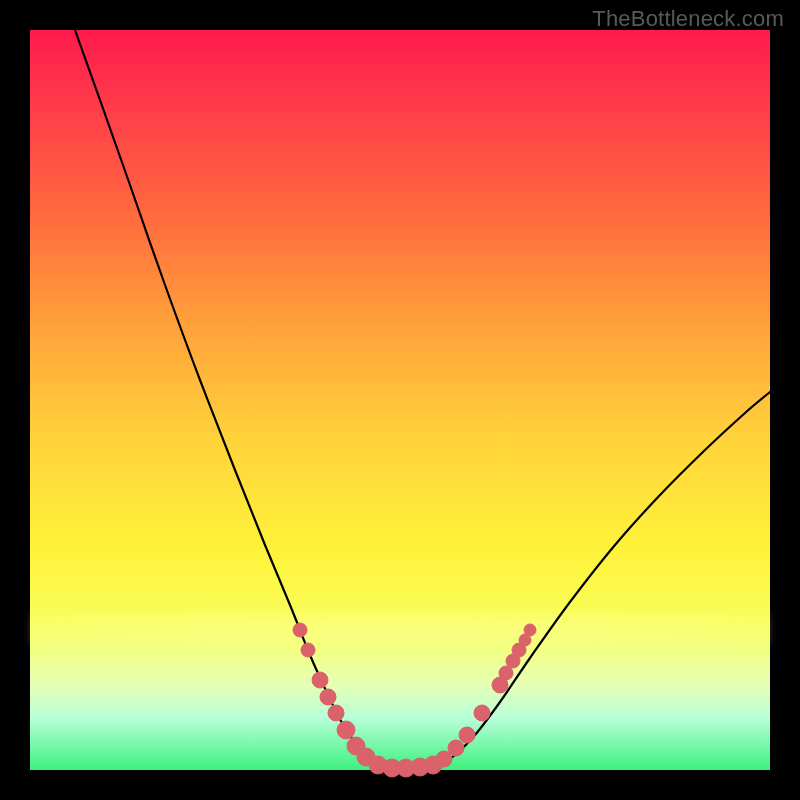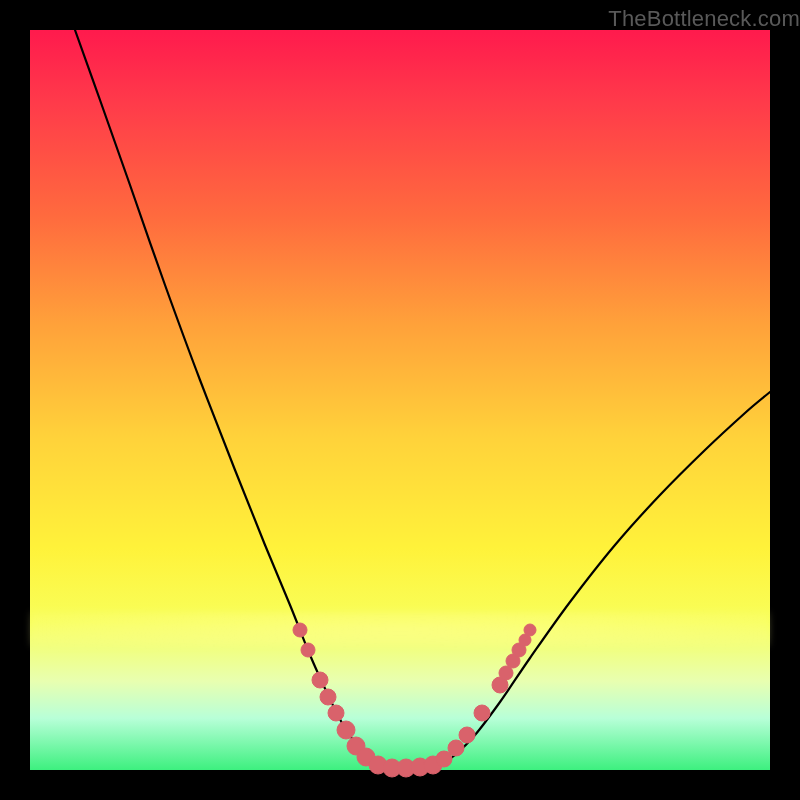--- a/index.html
+++ b/index.html
@@ -25,21 +25,21 @@
       #ffd23a 55%,
       #fff23a 70%,
       #f8ff5a 80%,
       #e8ffb0 88%,
       #b8ffd8 93%,
       #3df07f 100%);
   }
   .watermark {
     position: absolute;
     top: 6px;
-    right: 0;
+    right: 16px;
     color: #595959;
     font-size: 22px;
     font-weight: 500;
     letter-spacing: 0.2px;
     user-select: none;
   }
   svg.plot {
     position: absolute;
     left: 30px;
     top: 30px;

